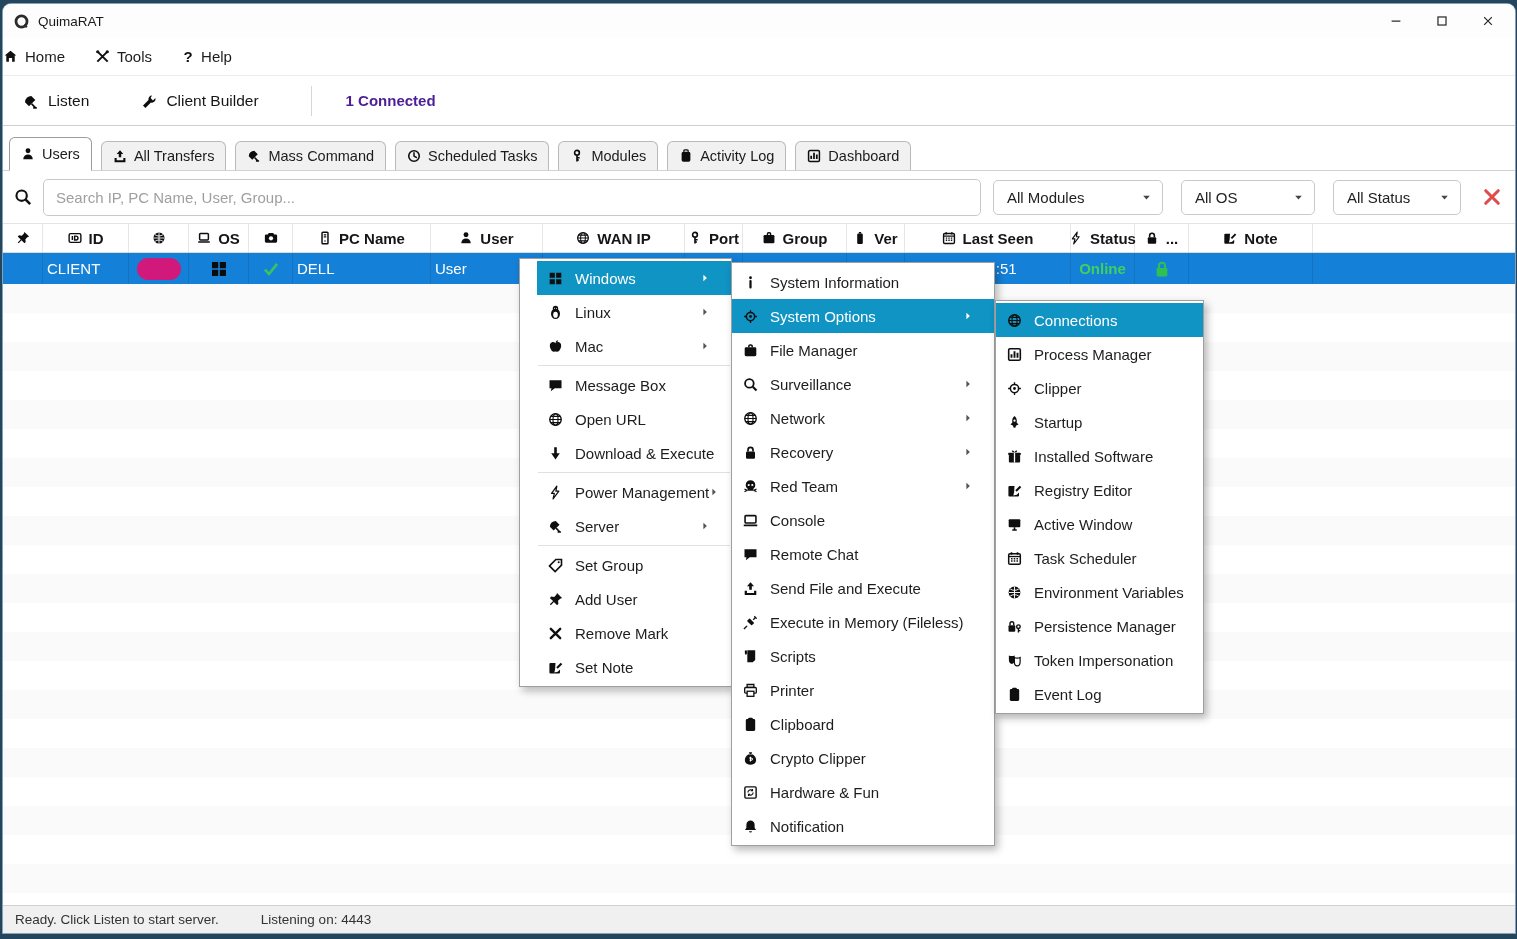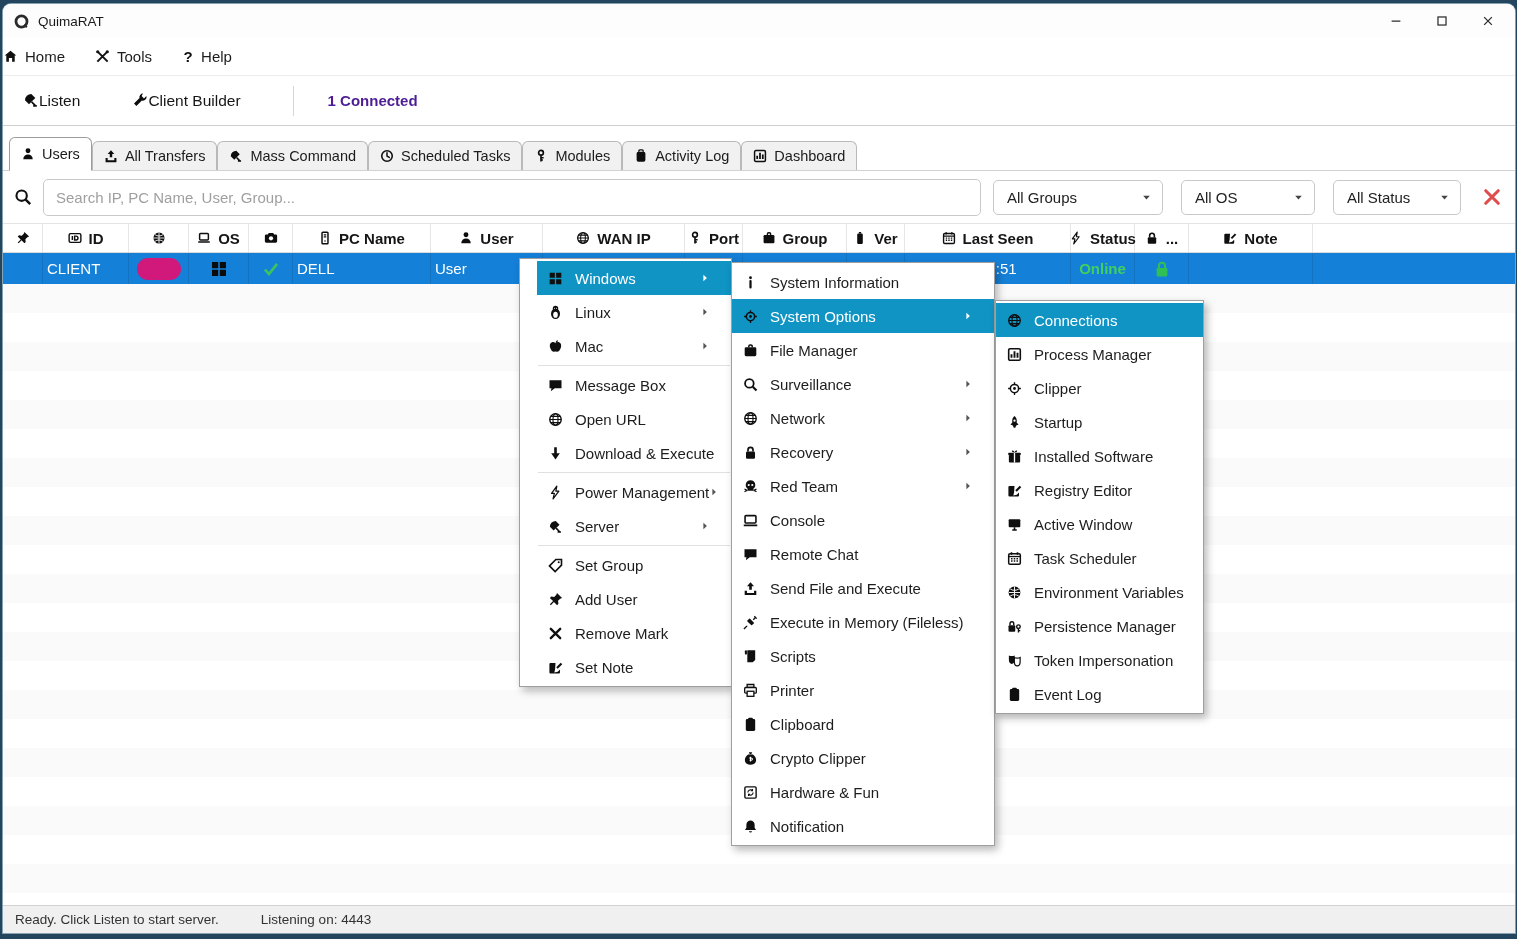--- a/index.html
+++ b/index.html
@@ -23,31 +23,31 @@
   .wc-btn .ic { width:14px; height:14px; }
 
   
   .menubar { height:38px; display:flex; align-items:center; gap:30px; background:#fff; border-bottom:1px solid #ececec; flex:none; font-size:15px; }
   .mb-item { display:flex; align-items:center; gap:7px; color:#1c1c1c; }
   .mb-item .ic { width:15px; height:15px; color:#111; }
   .qmark { font-weight:700; font-size:15px; color:#111; width:12px; text-align:center; }
 
   
   .toolbar { height:50px; display:flex; align-items:center; padding-left:20px; background:#fff; border-bottom:1px solid #cfcfcf; flex:none; font-size:15.5px; }
-  .tb-item { display:flex; align-items:flex-start; margin-right:52px; color:#161616; }
+  .tb-item { display:flex; align-items:flex-end; gap:9px; margin-right:52px; color:#161616; }
   .tb-item .ic { width:16px; height:16px; color:#0d0d0d; }
   .tb-sep { width:1px; height:30px; background:#d6d6d6; margin-right:34px; }
   .tb-connected { font-weight:700; font-size:15px; color:#4c1d95; }
 
   .tab-gap { height:10px; background:#fff; flex:none; }
 
   
   .tabstrip { height:35px; display:flex; align-items:flex-end; padding-left:6px; background:#fff; border-bottom:1px solid #d2d2d2; flex:none; }
   .tab { display:flex; align-items:center; gap:7px; padding:0 11px; height:29px; font-size:14.5px; color:#1b1b1b;
-         background:#f1f1f1; border:1px solid #b9b9b9; border-bottom:none; border-radius:6px 6px 0 0; margin-right:0; }
+         background:#f1f1f1; border:1px solid #b9b9b9; border-bottom:none; border-radius:6px 6px 0 0; margin-right:9px; }
   .tab .ic { width:14px; height:14px; color:#0d0d0d; }
   .tab.active { background:#fff; height:34px; border-color:#9c9c9c; margin-bottom:-1px; border-bottom:1px solid #fff; font-weight:400; }
 
   
   .searchrow { height:52px; display:flex; align-items:center; background:#fff; flex:none; }
   .search-glyph { width:40px; display:flex; justify-content:center; color:#111; }
   .search-glyph .ic { width:18px; height:18px; }
   .search-box { width:938px; height:37px; border:1px solid #c9c9c9; border-radius:5px; font-size:15px; padding:0 12px; color:#222; outline:none; font-family:inherit; }
   .search-box::placeholder { color:#9f9f9f; }
   .filt { height:35px; border:1px solid #c9c9c9; border-radius:5px; display:flex; align-items:center; padding:0 10px 0 13px; font-size:15px; color:#222; }
@@ -470,21 +470,21 @@
   <div class="searchrow">
     <span class="search-glyph">
         <span class="ic">
           <svg viewBox="0 0 16 16">
             <use href="#i-search"></use>
           </svg>
         </span>
       </span>
     <input class="search-box" type="text" placeholder="Search IP, PC Name, User, Group..." style="">
     <div class="filt f-groups">
-      <span>All Groups</span>
+      <span>All Modules</span>
       <span class="ic caret">
           <svg viewBox="0 0 16 16">
             <use href="#i-caret"></use>
           </svg>
         </span>
     </div>
     <div class="filt f-os">
       <span>All OS</span>
       <span class="ic caret">
           <svg viewBox="0 0 16 16">

